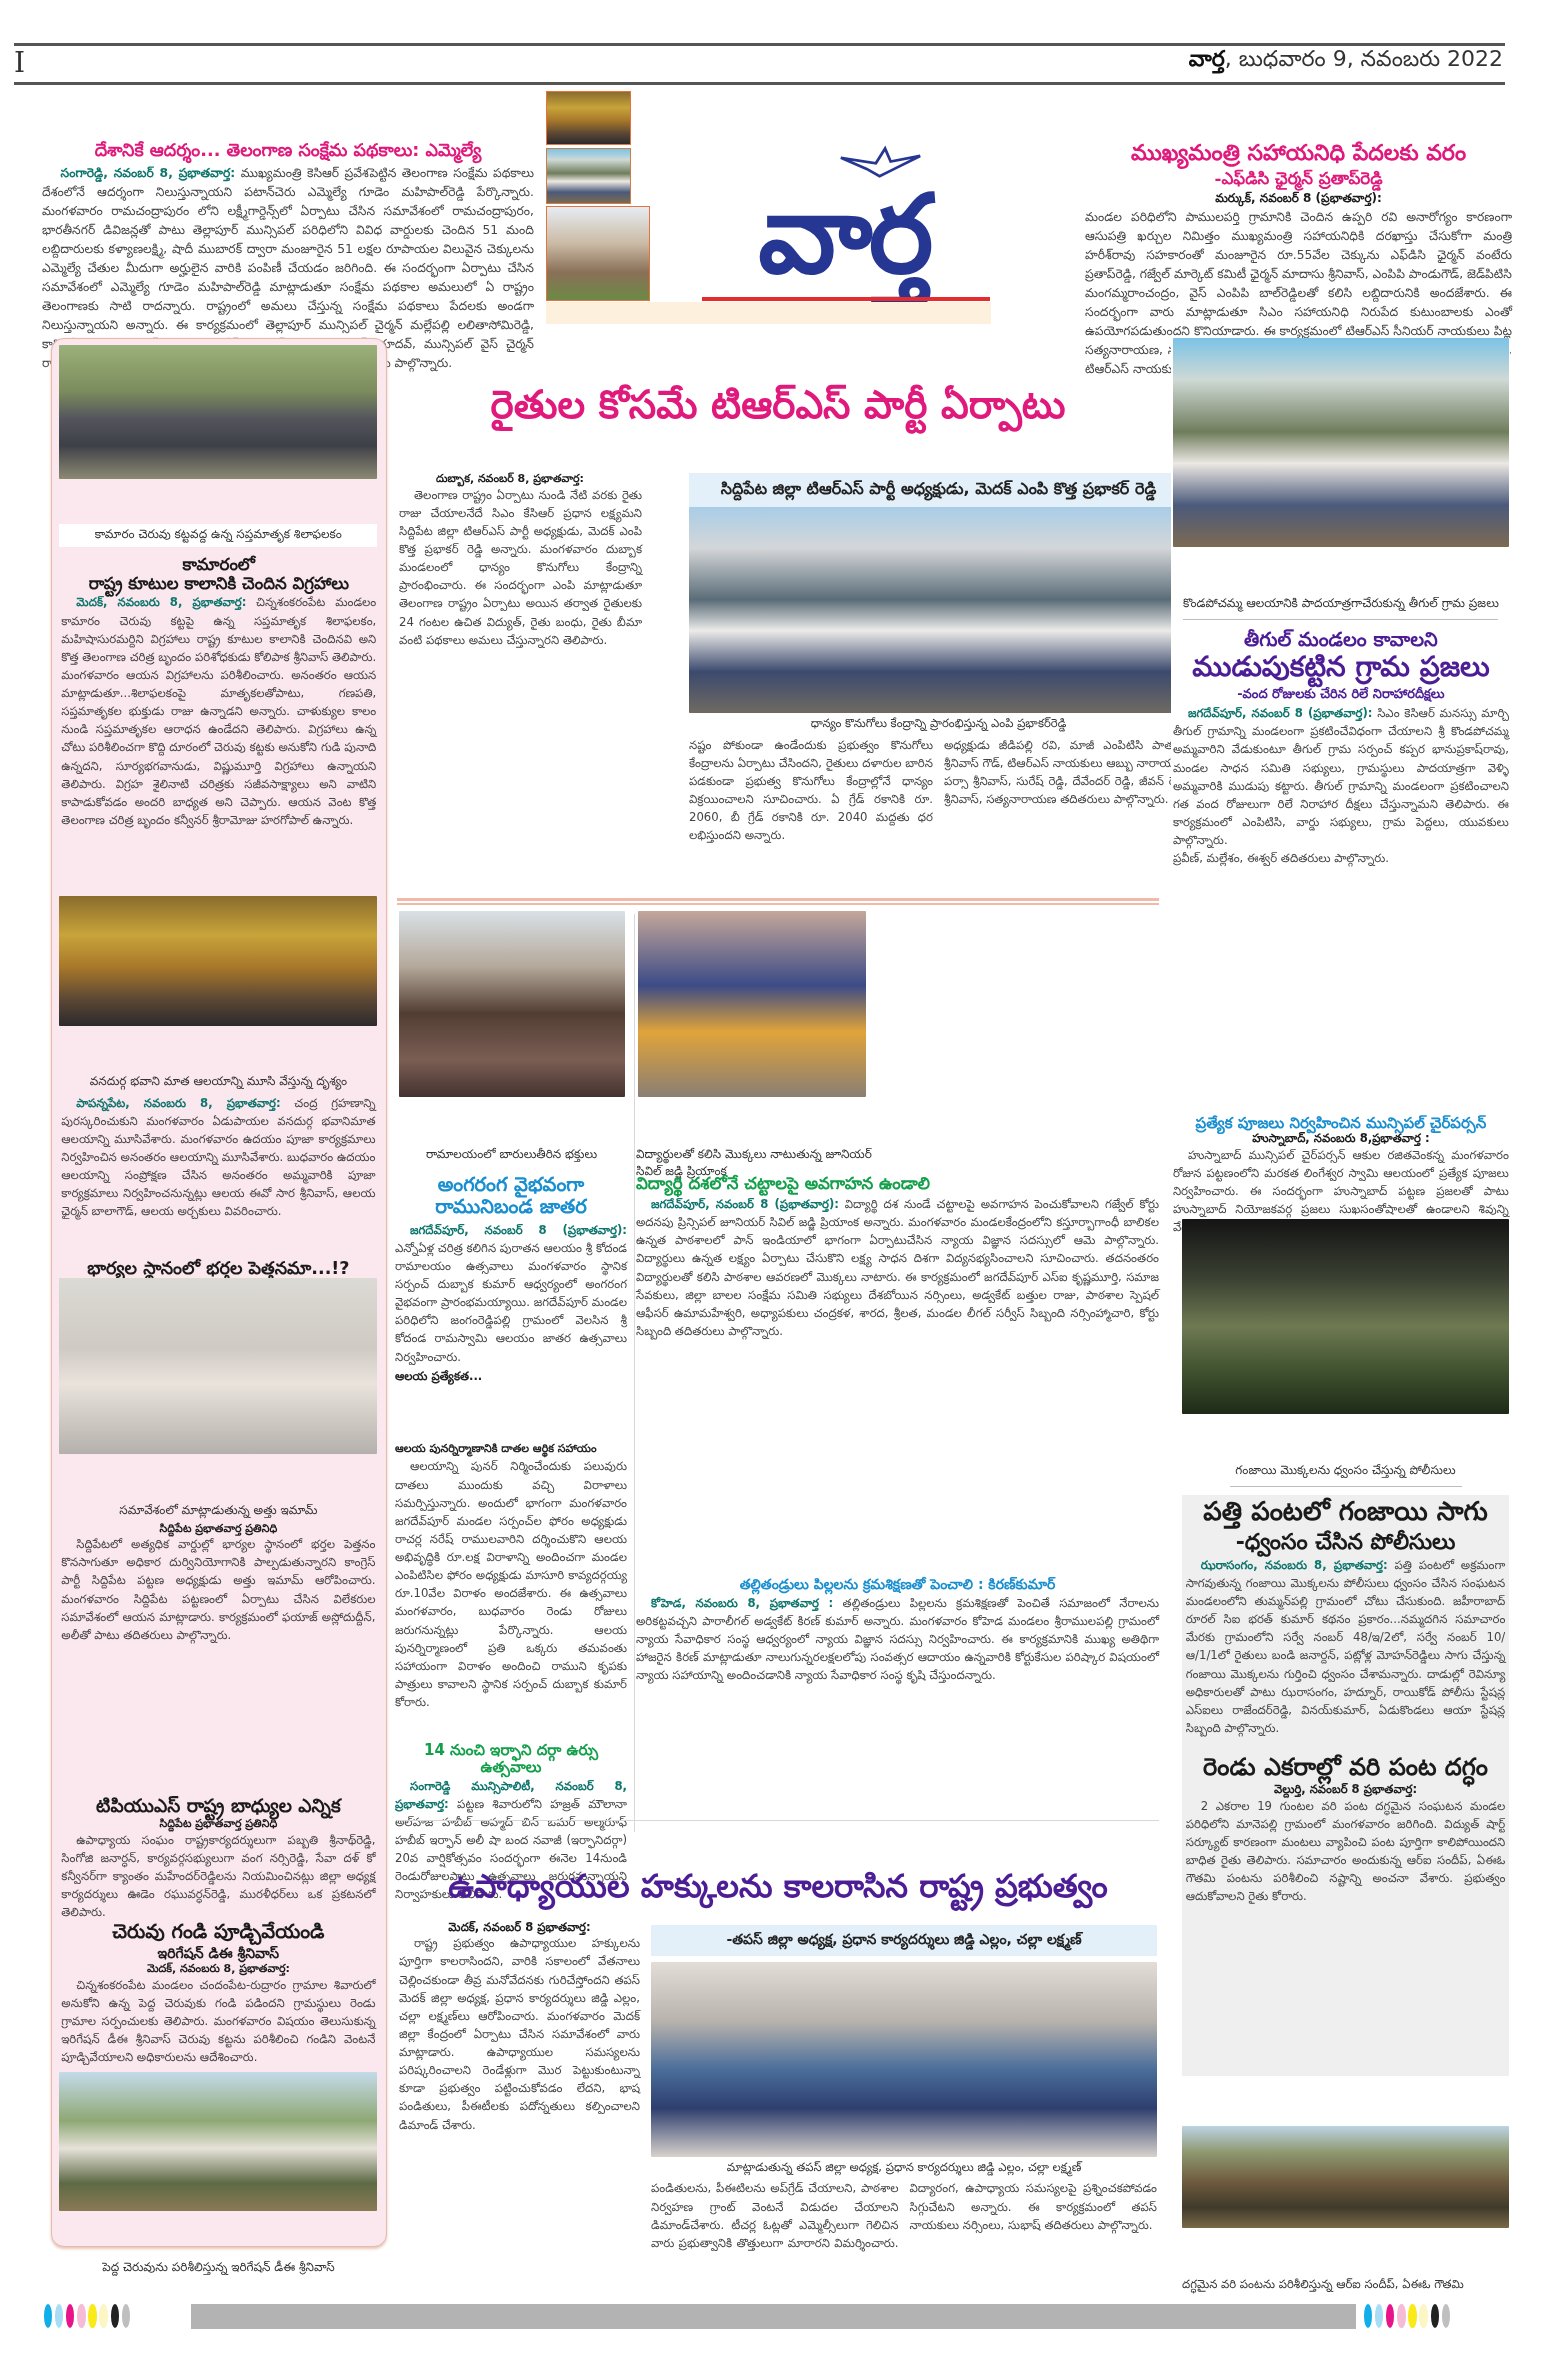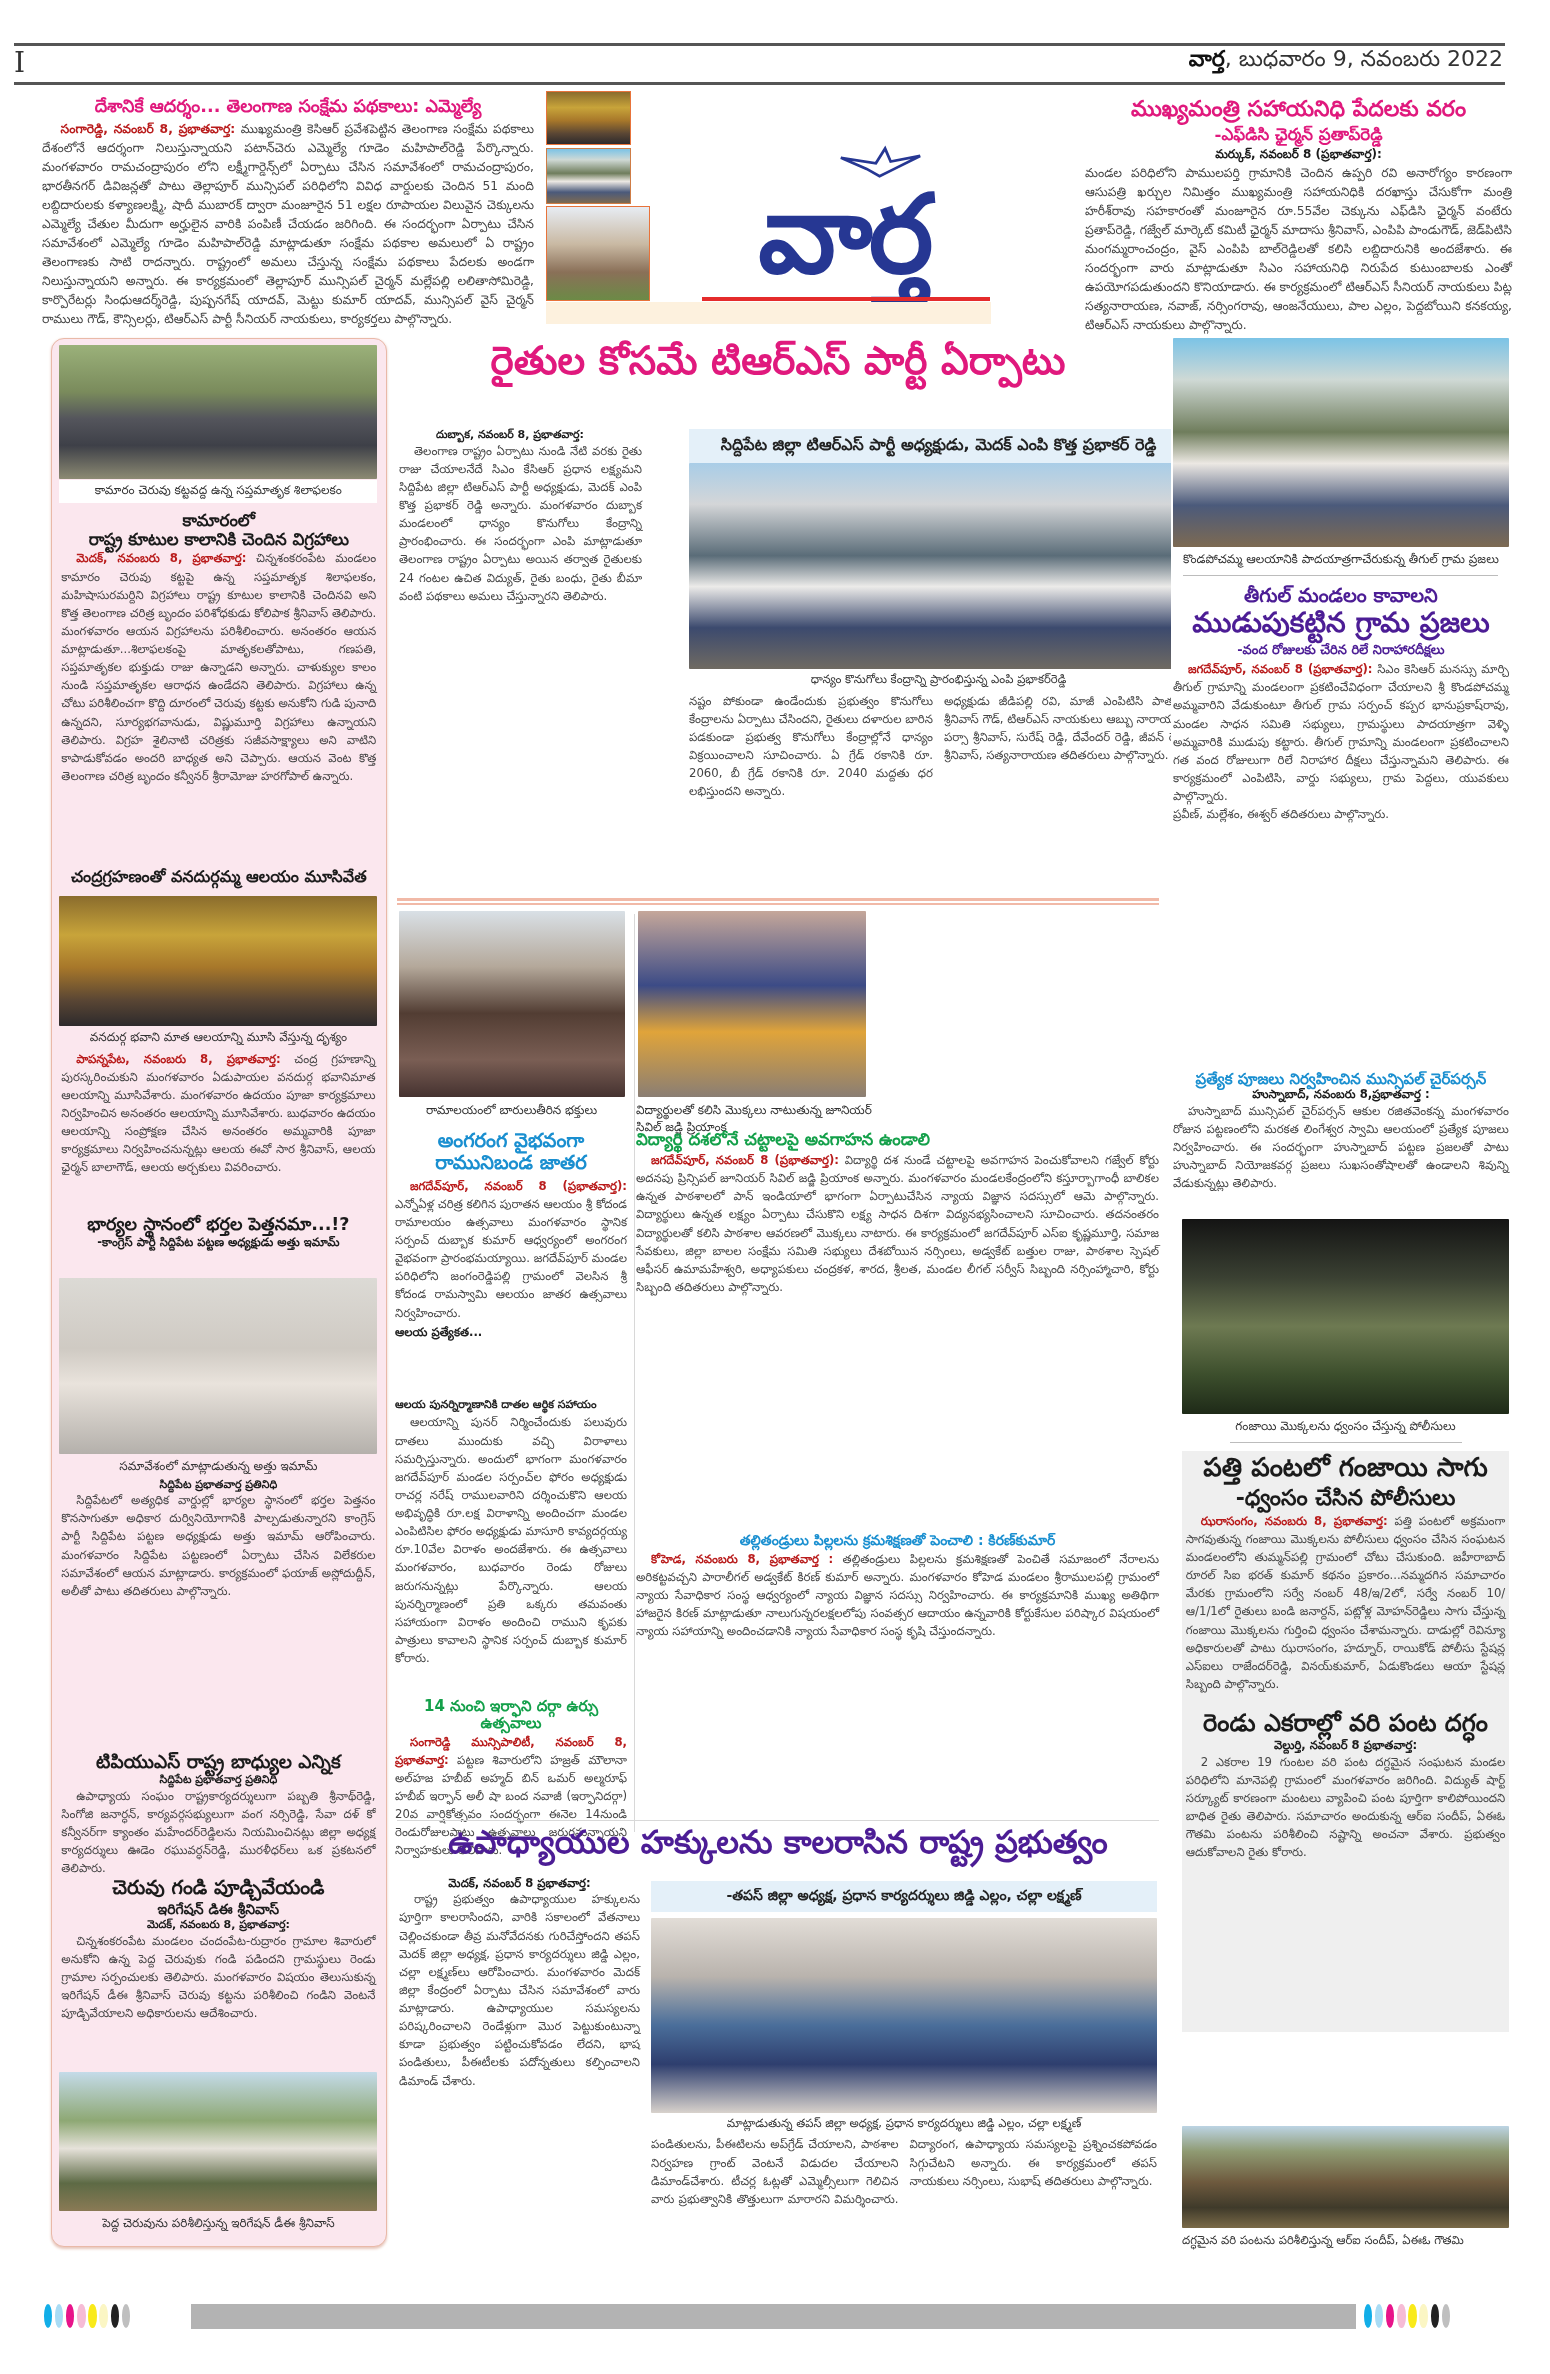--- a/index.html
+++ b/index.html
@@ -4,30 +4,30 @@
 <style>
   * { box-sizing: border-box; margin: 0; padding: 0; }
   html, body { width: 1551px; height: 2375px; background: #ffffff; overflow: hidden; }
   body { font-family: "DejaVu Sans", sans-serif; color: #222; position: relative; }
 
   .rule { position: absolute; left: 14px; right: 46px; height: 2.8px; background: #555; }
   .page-no { position: absolute; left: 14px; top: 46px; font-family: "DejaVu Serif", serif; font-size: 28px; color: #333; }
   .folio { position: absolute; right: 48px; top: 46px; font-size: 22px; color: #333; }
   .folio b { font-weight: 900; color: #111; }
 
-  .abs { position: absolute; }
+  .abs { position: absolute; margin-top: 44px; }
   .headline { font-weight: bold; text-align: center; line-height: 1.15; }
   .pink { color: #e0197d; }
   .red { color: #4c1d95; }
   .blue { color: #1a8fd0; }
   .green { color: #14a04a; }
   .dark { color: #1b1b1b; }
 
   .body-text { font-size: 12.3px; line-height: 1.55; color: #444; text-align: justify; }
-  .body-text .dateline { font-weight: bold; color: #b91c1c; }
+  .body-text .dateline { font-weight: bold; color: #0f766e; }
   .caption { font-size: 12px; color: #333; text-align: center; padding: 2.8px 0; }
 
   .photo { position: absolute; overflow: hidden; border-radius: 0.9px; }
   .ph-stone { background: linear-gradient(180deg,#9bb17a 0%,#7a8b5c 35%,#54555c 55%,#3e4048 75%,#8c8a73 100%); }
   .ph-temple { background: linear-gradient(180deg,#8a6c2d 0%,#c8a43a 30%,#a7772a 55%,#5a4634 80%,#2d2a2c 100%); }
   .ph-congress { background: linear-gradient(180deg,#dcdad5 0%,#cfcac3 40%,#e9e3dc 60%,#b4b0ab 100%); }
   .ph-field { background: linear-gradient(180deg,#7bc3e6 0%,#cfd9d5 20%,#6f7d5c 45%,#ece8e3 60%,#4b5a7b 80%,#7d6a52 100%); }
   .ph-crowd { background: linear-gradient(180deg,#d9e0e6 0%,#b4a89a 30%,#523d33 55%,#7a5e54 80%,#453230 100%); }
   .ph-students { background: linear-gradient(180deg,#c5a79a 0%,#3c4b86 40%,#e0a43a 65%,#8a7e74 100%); }
   .ph-rally { background: linear-gradient(180deg,#a9cde7 0%,#d4d6d8 20%,#5a6c78 45%,#ecebe9 60%,#3c4a6e 80%,#6f6a62 100%); }

